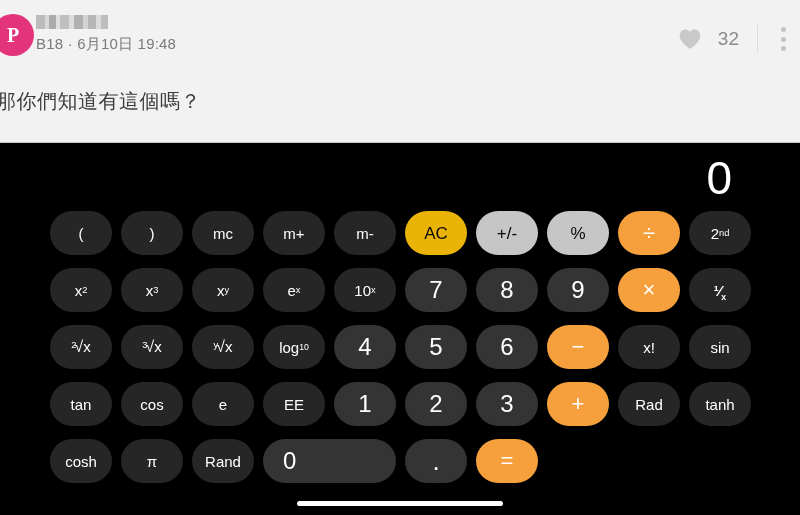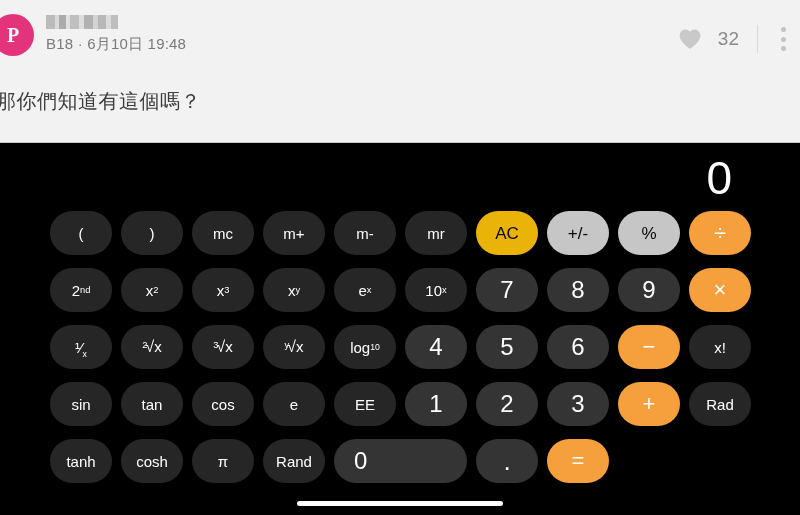--- a/index.html
+++ b/index.html
@@ -49,21 +49,21 @@
     display: flex;
     align-items: center;
     justify-content: center;
     color: #ffffff;
     font-size: 20px;
     font-weight: bold;
     font-family: "Liberation Serif", serif;
   }
 
   .author-meta {
-    margin-left: 12px;
+    margin-left: 2px;
     padding-top: 1px;
     text-align: center;
   }
 
   .username-blur {
     width: 72px;
     height: 14px;
     margin-bottom: 6px;
     background:
       linear-gradient(90deg,
@@ -192,21 +192,21 @@
   .key.util     { background: #c6c6c6; color: #0a0a0a; font-size: 17px; }
   .key.op       { background: #f5a03c; color: #ffffff; font-size: 22px; }
   .key.zero     { grid-column: span 2; justify-content: flex-start; padding-left: 20px; }
   .key.dot      { font-size: 26px; }
 
   .key sup { font-size: .62em; vertical-align: super; line-height: 0; }
   .key sub { font-size: .58em; vertical-align: sub; line-height: 0; }
   .key .radical { display: inline-flex; align-items: baseline; }
   .key .radical .idx { font-size: .62em; position: relative; top: -.42em; margin-right: -2px; }
   .key .radical .rad { font-size: 1.05em; }
-  .key .frac { font-size: 1em; }
+  .key .frac { font-size: 1em; font-weight: bold; }
 
   .home-indicator {
     position: absolute;
     left: 50%;
     transform: translateX(-50%);
     bottom: 9px;
     width: 206px;
     height: 5px;
     border-radius: 3px;
     background: #ffffff;
@@ -249,21 +249,20 @@
 <div class="calculator">
 
   <div class="calc-display">0</div>
 
   <div class="keypad" id="keypad">
       <button class="key fn">(</button>
       <button class="key fn">)</button>
       <button class="key fn">mc</button>
       <button class="key fn">m+</button>
       <button class="key fn">m-</button>
-      <button class="key fn">mr</button>
       <button class="key util" style="background: #eab308;">AC</button>
       <button class="key util" style="background: rgb(198, 198, 198);">+/-</button>
       <button class="key util" style="background: rgb(198, 198, 198);">%</button>
       <button class="key op" style="background: rgb(245, 160, 60);">÷</button>
       <button class="key fn">2<sup>nd</sup></button>
       <button class="key fn">x<sup>2</sup></button>
       <button class="key fn">x<sup>3</sup></button>
       <button class="key fn">x<sup>y</sup></button>
       <button class="key fn">e<sup>x</sup></button>
       <button class="key fn">10<sup>x</sup></button>

